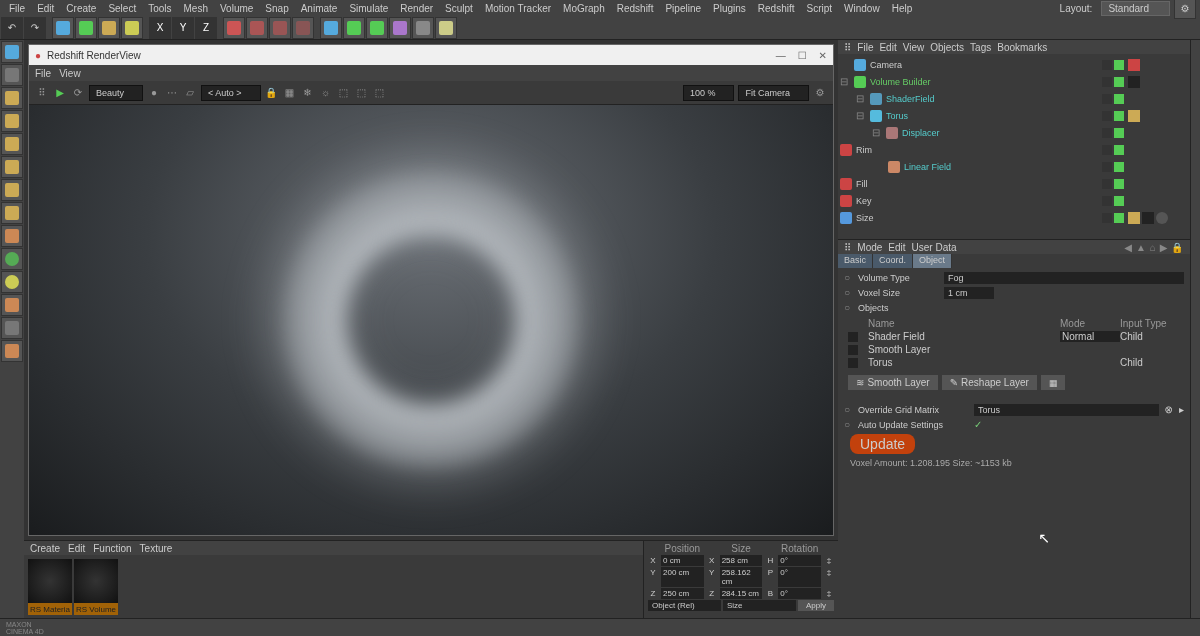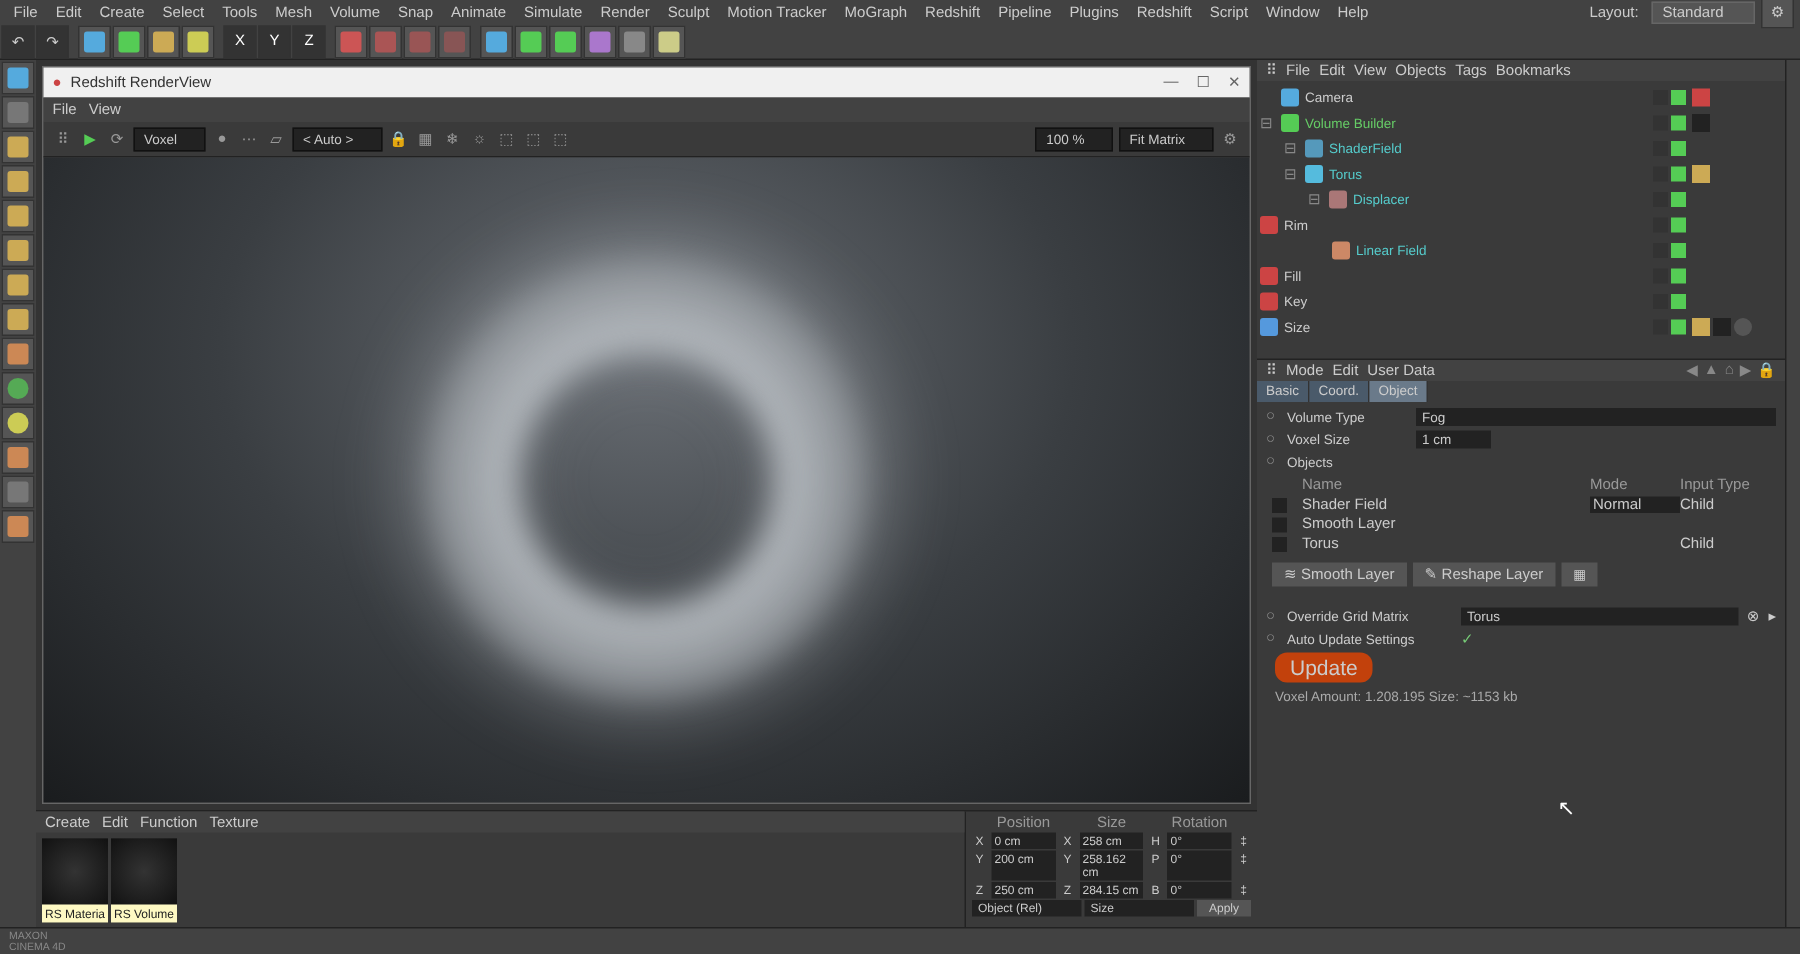--- a/index.html
+++ b/index.html
@@ -32,21 +32,21 @@
 .cloud-ring { width: 300px; height: 300px; position: relative; }
 .cloud-ring::before { content: ''; position: absolute; inset: 0; border-radius: 50%; background: radial-gradient(circle, transparent 35%, rgba(180,185,190,0.9) 45%, rgba(140,145,150,0.8) 60%, transparent 75%); filter: blur(8px); }
 .cloud-ring::after { content: ''; position: absolute; inset: -20px; border-radius: 50%; background: radial-gradient(circle, transparent 30%, rgba(200,205,210,0.4) 50%, transparent 80%); filter: blur(20px); }
 
 .bottom-panels { height: 78px; display: flex; background: #3a3a3a; border-top: 1px solid #222; }
 .mat-panel { flex: 1; border-right: 1px solid #222; }
 .panel-menu { height: 14px; background: #424242; display: flex; align-items: center; gap: 8px; padding: 0 6px; }
 .mat-items { display: flex; gap: 2px; padding: 4px; }
 .mat-item { width: 44px; height: 56px; background: #222; display: flex; flex-direction: column; }
 .mat-preview { flex: 1; background: radial-gradient(circle, #333, #111); }
-.mat-label { height: 12px; background: #fef9c3; color: #222; font-size: 8px; display: flex; align-items: center; justify-content: center; overflow: hidden; }
+.mat-label { height: 12px; background: #a16207; color: #222; font-size: 8px; display: flex; align-items: center; justify-content: center; overflow: hidden; }
 
 .coord-panel { width: 194px; }
 .coord-grid { padding: 2px; }
 .coord-head { display: grid; grid-template-columns: 14px 1fr 14px 1fr 14px 1fr 14px; gap: 1px; font-size: 8px; color: #999; text-align: center; margin-bottom: 1px; }
 .coord-row { display: grid; grid-template-columns: 14px 1fr 14px 1fr 14px 1fr 14px; gap: 1px; margin-bottom: 1px; }
 .coord-row span { background: #222; padding: 1px 2px; font-size: 8px; }
 .coord-row .lbl { background: #3a3a3a; text-align: center; }
 .coord-bottom { display: flex; gap: 2px; padding: 0 2px; }
 .coord-bottom .dd { flex: 1; background: #222; padding: 1px 4px; font-size: 8px; }
 .coord-bottom .btn { background: #555; padding: 1px 8px; font-size: 8px; }
@@ -241,35 +241,35 @@
         </div>
       </div>
       <div class="render-menu">
         <span>File</span>
         <span>View</span>
       </div>
       <div class="render-toolbar">
         <div class="rt-icon">⠿</div>
         <div class="rt-icon" style="color:#5c5">▶</div>
         <div class="rt-icon">⟳</div>
-        <div class="dd">Voxel</div>
+        <div class="dd">Beauty</div>
         <div class="rt-icon">●</div>
         <div class="rt-icon">⋯</div>
         <div class="rt-icon">▱</div>
         <div class="dd">&lt; Auto &gt;</div>
         <div class="rt-icon">🔒</div>
         <div class="rt-icon">▦</div>
         <div class="rt-icon">❄</div>
         <div class="rt-icon">☼</div>
         <div class="rt-icon">⬚</div>
         <div class="rt-icon">⬚</div>
         <div class="rt-icon">⬚</div>
         <div style="margin-left:auto;display:flex;gap:4px;align-items:center">
           <div class="dd">100 %</div>
-          <div class="dd">Fit Matrix</div>
+          <div class="dd">Fit Camera</div>
           <div class="rt-icon">⚙</div>
         </div>
       </div>
       <div class="render-view">
         <div class="cloud-ring"></div>
       </div>
     </div>
 
     <div class="bottom-panels">
       <div class="mat-panel">

